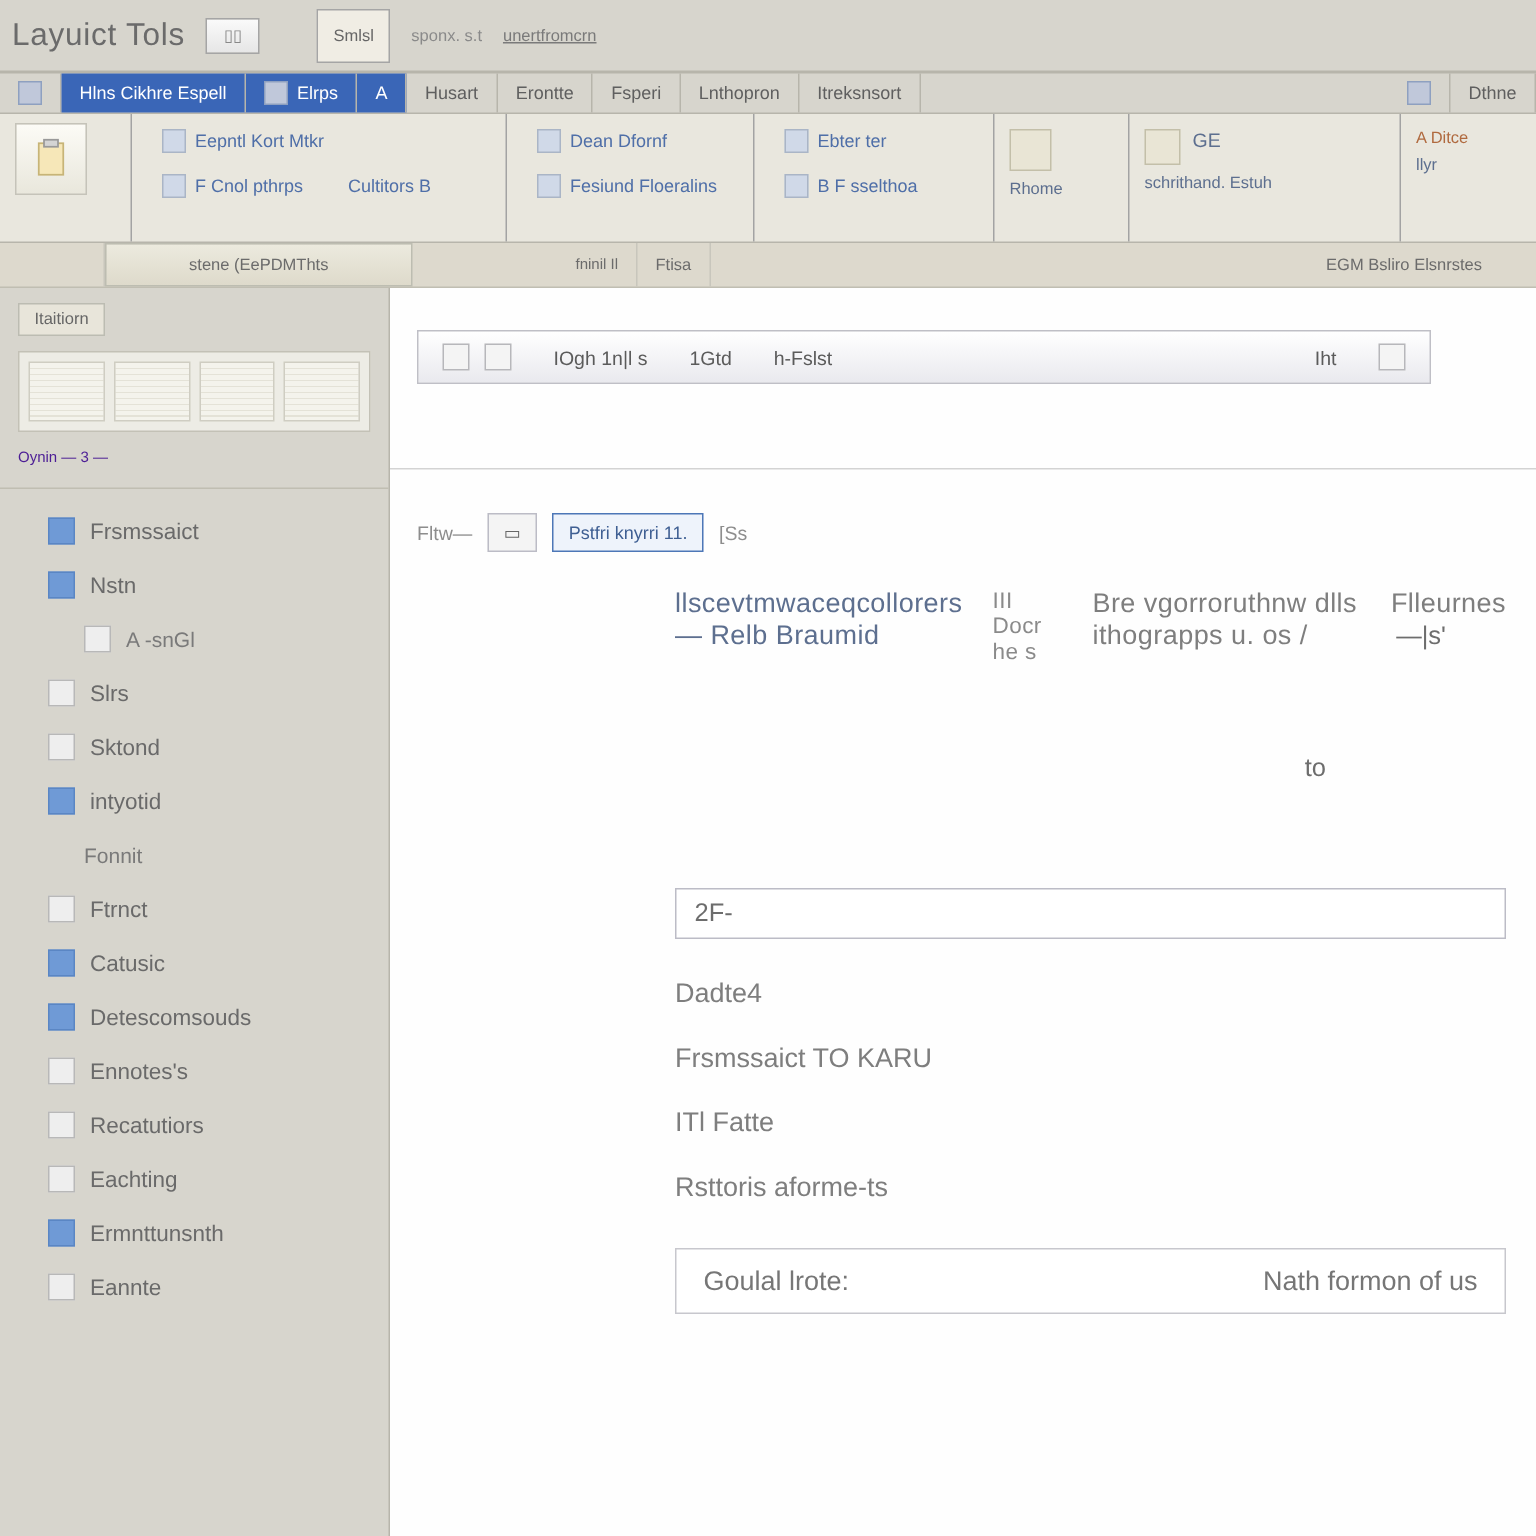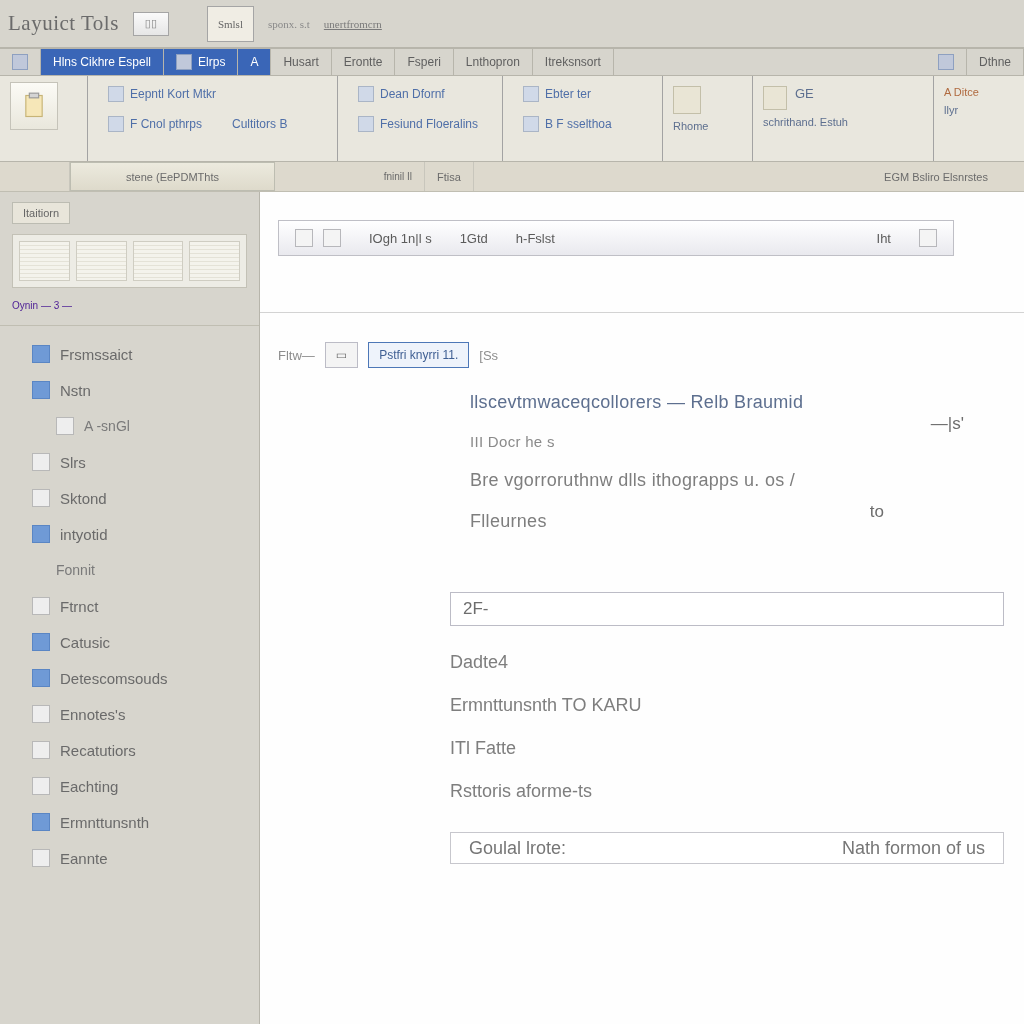--- a/index.html
+++ b/index.html
@@ -10,21 +10,20 @@
     font-size: 13px; color: #555;
     overflow: hidden;
   }
 
   
   .title-strip {
     height: 48px; display: flex; align-items: center;
     padding: 6px 8px; gap: 14px;
     background: #d7d5cd;
     border-bottom: 1px solid #b7b5ab;
-    font-family: Liberation Serif, serif;
   }
   .title-strip .app-title { font-size: 21px; color: #6b6b6b; letter-spacing: .5px; }
   .title-strip .pager {
     width: 36px; height: 24px; border: 1px solid #a5a5a5;
     background: linear-gradient(#fafafa,#e6e6e6);
     display:flex;align-items:center;justify-content:center;font-size:11px;color:#888;
   }
   .title-strip .little-tab{
     height:36px;padding:0 10px;border:1px solid #a5a5a5;background:#f0ede4;
     font-size:11px;color:#666;display:flex;align-items:center;
@@ -100,37 +99,37 @@
   .float-bar .end{margin-left:auto;}
 
   .canvas .mid-tabrow{
     position:absolute;left:18px;top:150px;display:flex;align-items:center;gap:10px;
   }
   .mid-tabrow .mtbtn{height:26px;padding:0 10px;border:1px solid #bcbcc6;background:#f4f4f4;
     font-size:12px;color:#666;display:flex;align-items:center;}
   .mid-tabrow .mtbtn.sel{border-color:#4d77b7;color:#3f5f93;background:#eef3fb;}
   .mid-tabrow .after{font-size:13px;color:#8d8d8d;}
 
-  .canvas .body{position:absolute;left:190px;top:200px;right:20px;display:flex;flex-direction:column;gap:20px;margin-left:20px;}
+  .canvas .body{position:absolute;left:190px;top:200px;right:20px;display:flex;flex-direction:row;gap:20px;}
   .body .line{font-size:18px;color:#7e7e7e;letter-spacing:.3px;}
   .body .line.strong{color:#5d6f8f;}
   .body .line.small{font-size:15px;color:#8a8a8a;}
   .body .measure{position:absolute;right:40px;top:22px;font-size:17px;color:#6d6d6d;}
   .body .to{position:absolute;right:120px;top:110px;font-size:17px;color:#6d6d6d;}
 
   .canvas .inp{
     position:absolute;left:190px;top:400px;right:20px;height:34px;
     border:1px solid #bcbcc6;background:#fff;padding:0 12px;display:flex;align-items:center;
     font-size:17px;color:#6d6d6d;
   }
   .canvas .blk2{position:absolute;left:190px;top:460px;display:flex;flex-direction:column;gap:22px;}
   .blk2 .l{font-size:18px;color:#7e7e7e;}
 
   .canvas .footer-field{
-    position:absolute;left:190px;right:20px;top:640px;height:32px;
+    position:absolute;left:190px;right:20px;top:640px;height:44px;
     border:1px solid #c7c7cd;background:#fff;display:flex;align-items:center;
     padding:0 18px;font-size:18px;color:#767676;
   }
   .footer-field .r{margin-left:auto;}
   .divider{position:absolute;left:0;right:0;top:120px;border-top:1px solid #d3d3d3;}
 </style>
 </head>
 <body>
 
 <div class="title-strip">
@@ -356,21 +355,21 @@
       <div class="line">Bre vgorroruthnw dlls ithograpps    u. os /</div>
       <div class="line">Flleurnes</div>
       <span class="measure">—|s'</span>
       <span class="to">to</span>
     </div>
 
     <div class="inp">2F-</div>
 
     <div class="blk2">
       <div class="l">Dadte4</div>
-      <div class="l">Ermnttunsnth TO KARU</div>
+      <div class="l">Frsmssaict TO KARU</div>
       <div class="l">ITl Fatte</div>
       <div class="l">Rsttoris aforme-ts</div>
     </div>
 
     <div class="footer-field">
       <span>Goulal lrote:</span>
       <span class="r">Nath formon of us</span>
     </div>
   </div>
 </div>

